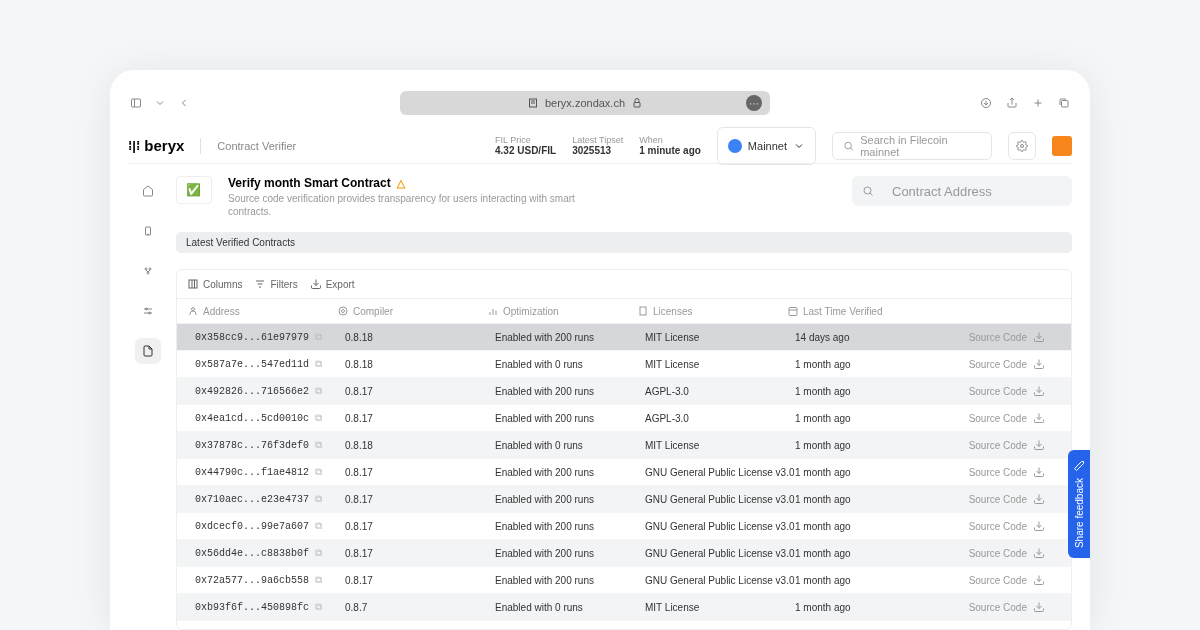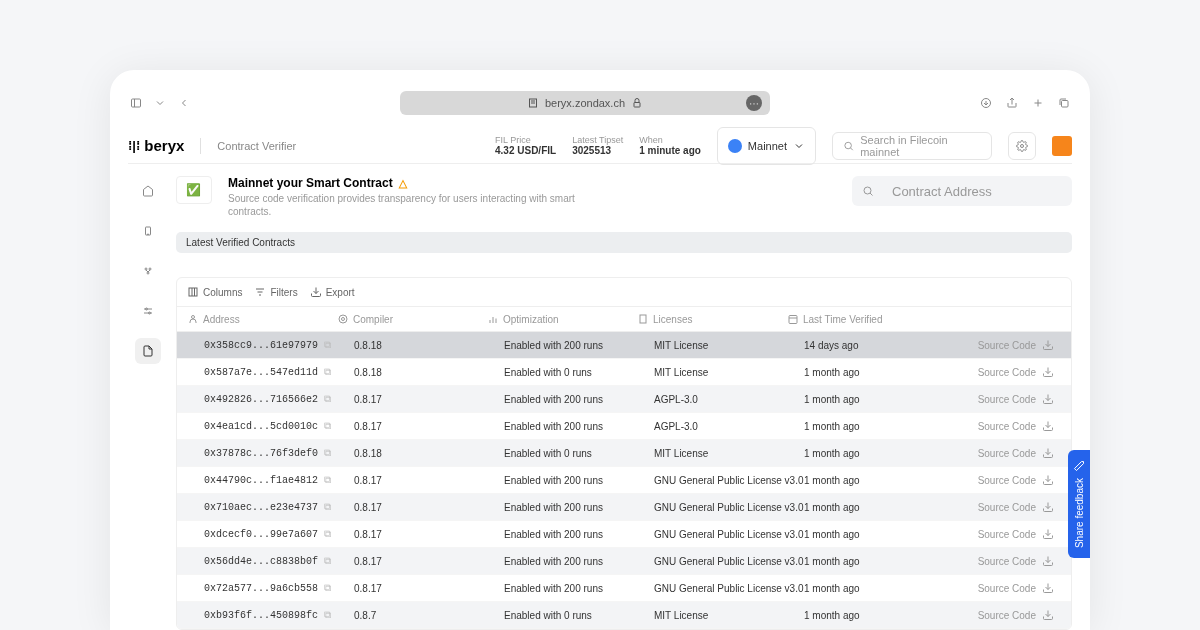--- a/index.html
+++ b/index.html
@@ -28,28 +28,28 @@
 .sidebar { width: 40px; display: flex; flex-direction: column; align-items: center; gap: 14px; padding-top: 14px; }
 .side-item { width: 26px; height: 26px; display: flex; align-items: center; justify-content: center; color: #888; border-radius: 6px; font-size: 14px; }
 .side-item.active { background: #f0f0f0; color: #333; }
 .main { flex: 1; padding: 0 0 0 8px; overflow: hidden; display: flex; flex-direction: column; }
 .verify-banner { display: flex; gap: 16px; padding: 12px 0 14px; }
 .vb-icon { width: 36px; height: 28px; background: #fff; border: 1px solid #eee; border-radius: 4px; display: flex; align-items: center; justify-content: center; font-size: 12px; }
 .vb-text h3 { font-size: 12px; font-weight: 600; display: flex; align-items: center; gap: 6px; }
 .vb-text p { font-size: 10px; color: #999; margin-top: 2px; max-width: 360px; line-height: 1.3; }
 .vb-warn { color: #f59e0b; font-size: 11px; }
 .contract-search { margin-left: auto; width: 220px; height: 30px; background: #f3f4f6; border-radius: 6px; display: flex; align-items: center; gap: 18px; padding: 0 10px; font-size: 13px; color: #999; }
-.pill-tab { display: inline-block; background: #eceef0; padding: 5px 10px; border-radius: 5px; font-size: 10px; color: #333; margin-bottom: 24px; }
+.pill-tab { display: inline-block; background: #eceef0; padding: 5px 10px; border-radius: 5px; font-size: 10px; color: #333; margin-bottom: 16px; }
 .table-wrap { border: 1px solid #eee; border-radius: 6px; overflow: hidden; flex: 1; display: flex; flex-direction: column; }
 .tbl-toolbar { display: flex; gap: 12px; padding: 8px 10px; font-size: 10px; color: #666; border-bottom: 1px solid #eee; }
 .tbl-toolbar span { display: flex; align-items: center; gap: 4px; }
 .tbl-head { display: grid; grid-template-columns: 150px 150px 150px 150px 130px 120px; padding: 6px 10px; font-size: 10px; color: #999; border-bottom: 1px solid #eee; }
 .tbl-head > div { display: flex; align-items: center; gap: 4px; }
 .tbl-body { overflow-y: auto; flex: 1; }
-.row { display: grid; grid-template-columns: 150px 150px 150px 150px 130px 120px; padding: 7px 27px; font-size: 10px; color: #333; align-items: center; border-bottom: 1px solid #f5f5f5; }
+.row { display: grid; grid-template-columns: 150px 150px 150px 150px 130px 120px; padding: 7px 18px; font-size: 10px; color: #333; align-items: center; border-bottom: 1px solid #f5f5f5; }
 .row:nth-child(odd) { background: #f3f4f6; }
 .row:nth-child(even) { background: #fff; }
 .row.highlight { background: #d5d7db; }
 .addr { font-family: 'Courier New', monospace; display: flex; align-items: center; gap: 6px; }
 .copy-i { color: #bbb; font-size: 10px; }
 .src-link { color: #999; display: flex; align-items: center; gap: 6px; justify-content: flex-end; }
 .feedback-tab { position: absolute; right: 0; top: 380px; background: #2563eb; color: #fff; writing-mode: vertical-rl; transform: rotate(180deg); padding: 10px 5px; font-size: 10px; border-radius: 0 6px 6px 0; display: flex; align-items: center; gap: 6px; }
 svg { width: 12px; height: 12px; }
 </style>
 </head>
@@ -198,21 +198,21 @@
             <polyline points="14 2 14 8 20 8"></polyline>
           </svg>
         </div>
     </div>
 
     <div class="main">
       <div class="verify-banner">
         <div class="vb-icon">✅</div>
         <div class="vb-text">
           <h3>
-              <span>Mainnet your Smart Contract</span>
+              <span>Verify month Smart Contract</span>
               <span class="vb-warn">△</span>
             </h3>
           <p>Source code verification provides transparency for users interacting with smart contracts.</p>
         </div>
         <div class="contract-search">
           <svg viewBox="0 0 24 24" fill="none" stroke="currentColor" stroke-width="2">
               <circle cx="11" cy="11" r="7"></circle>
               <line x1="21" y1="21" x2="16" y2="16"></line>
             </svg>
           <span>Contract Address</span>

